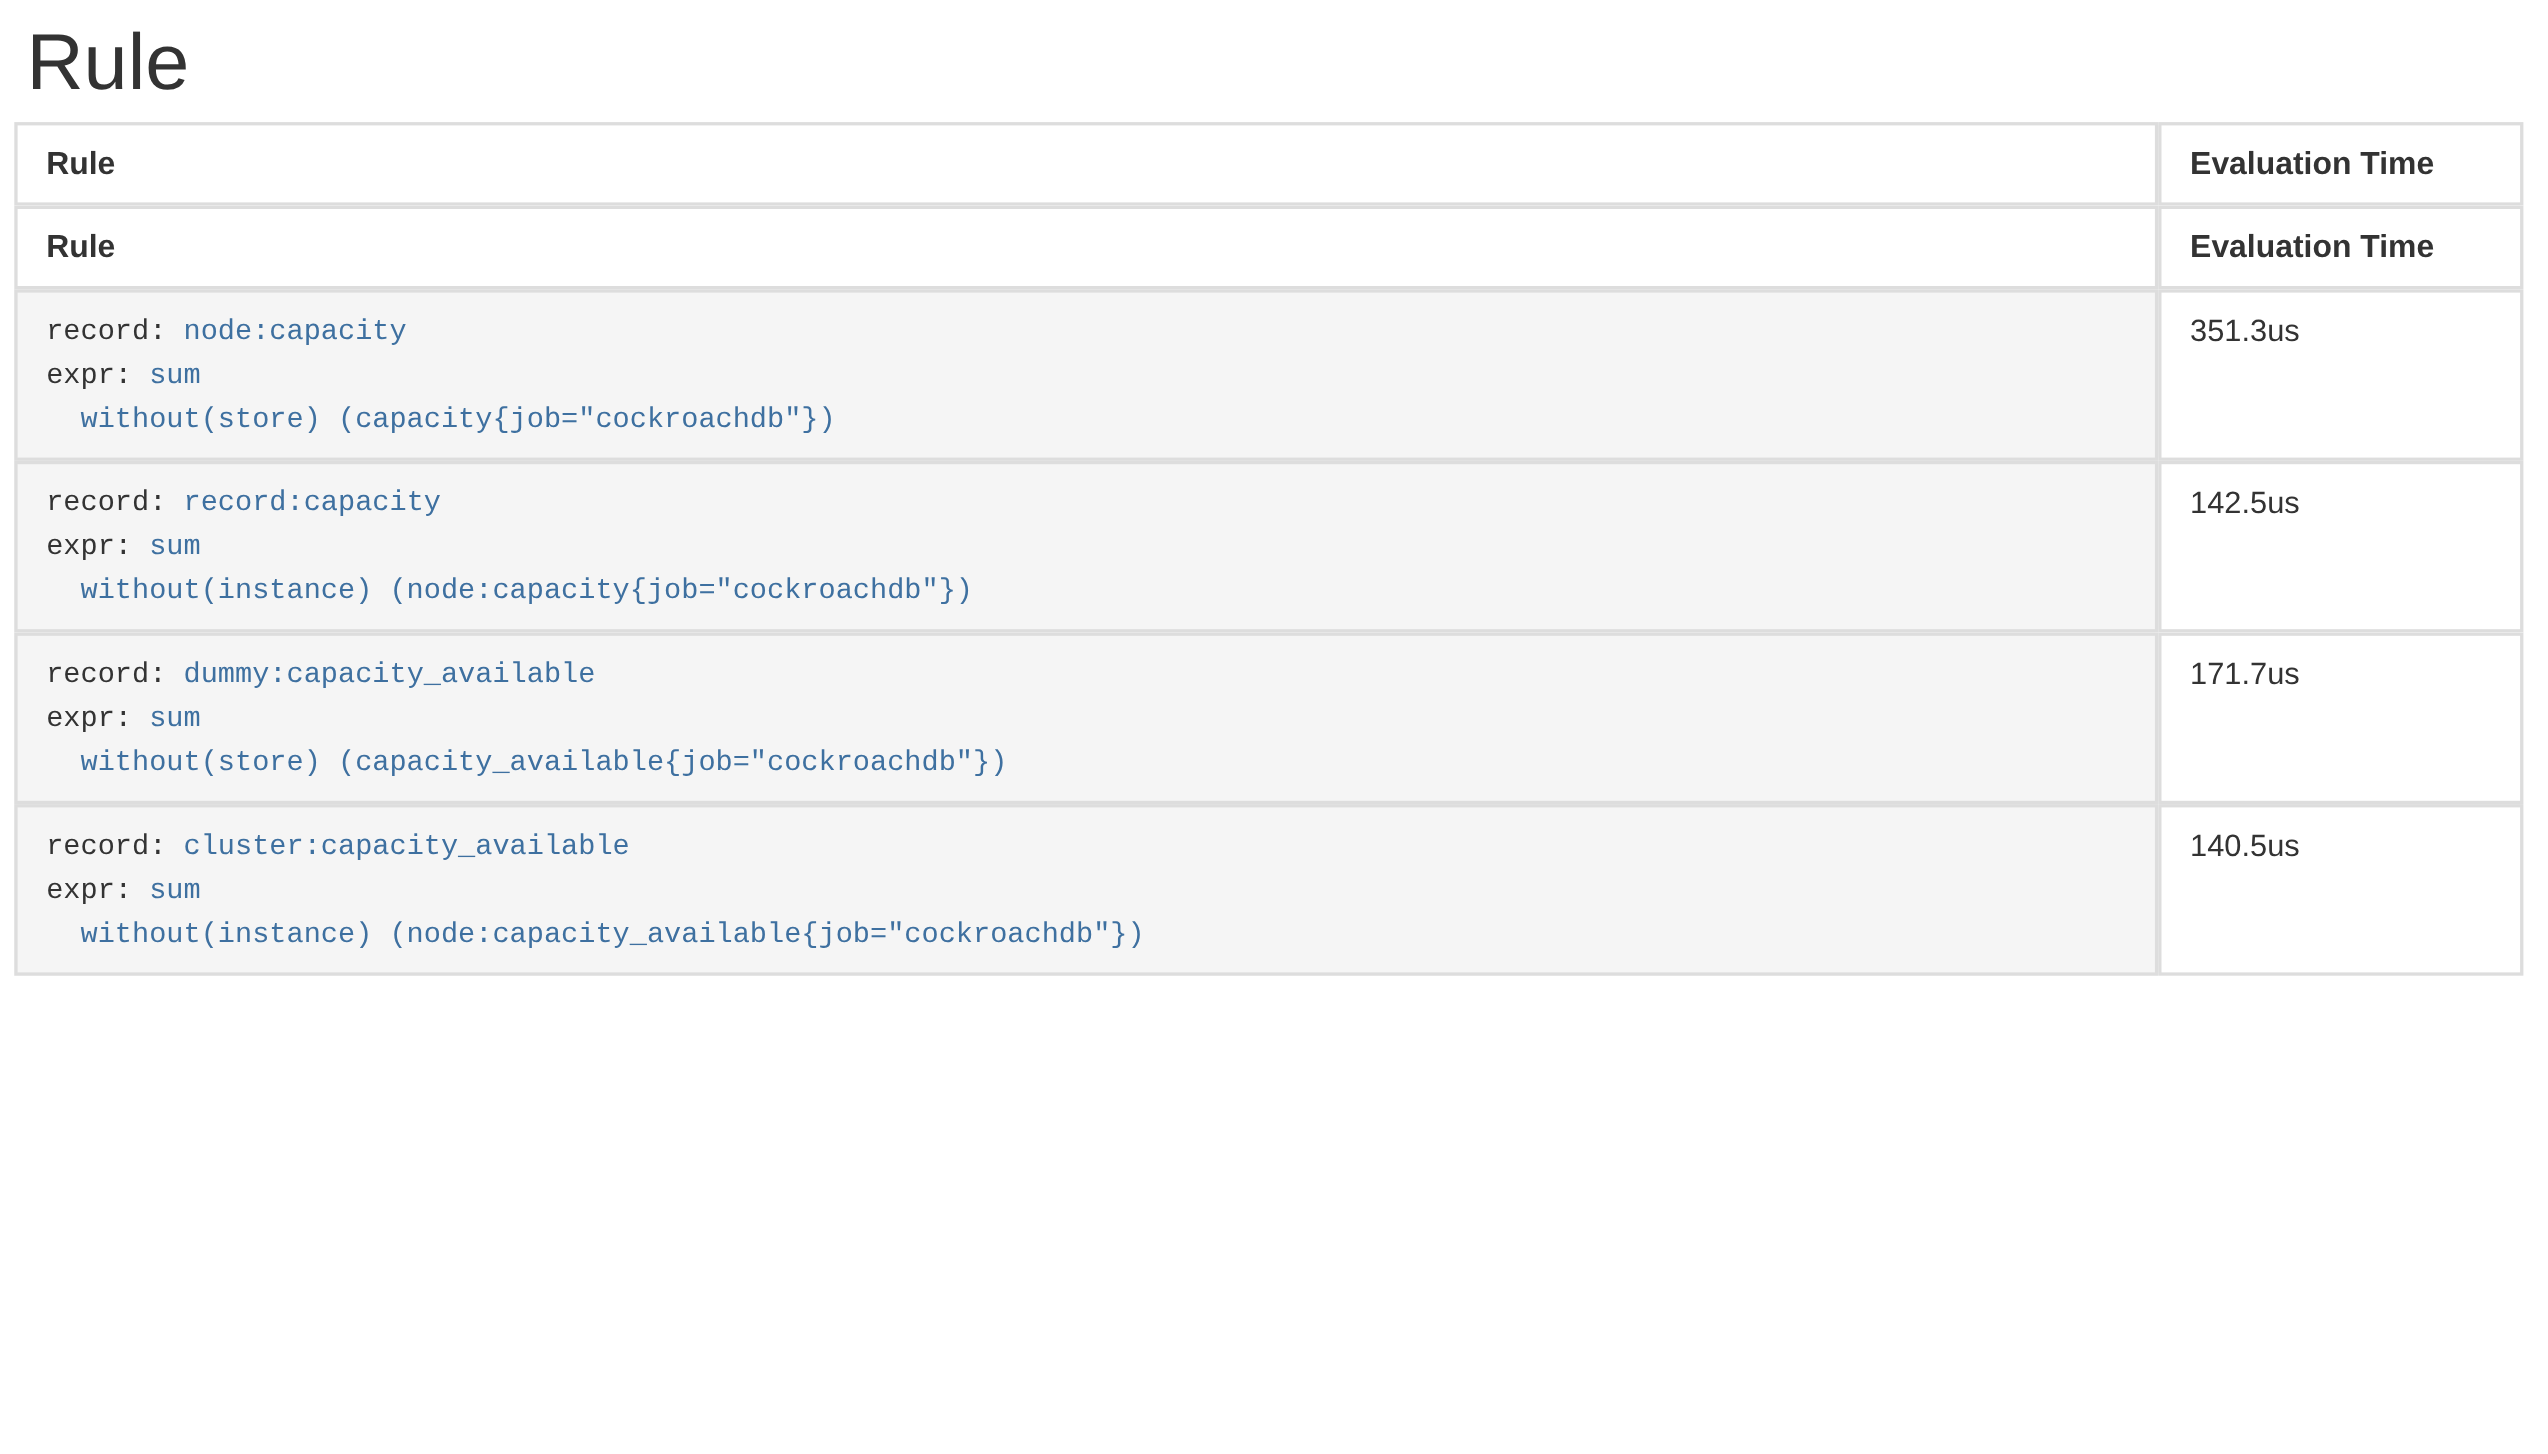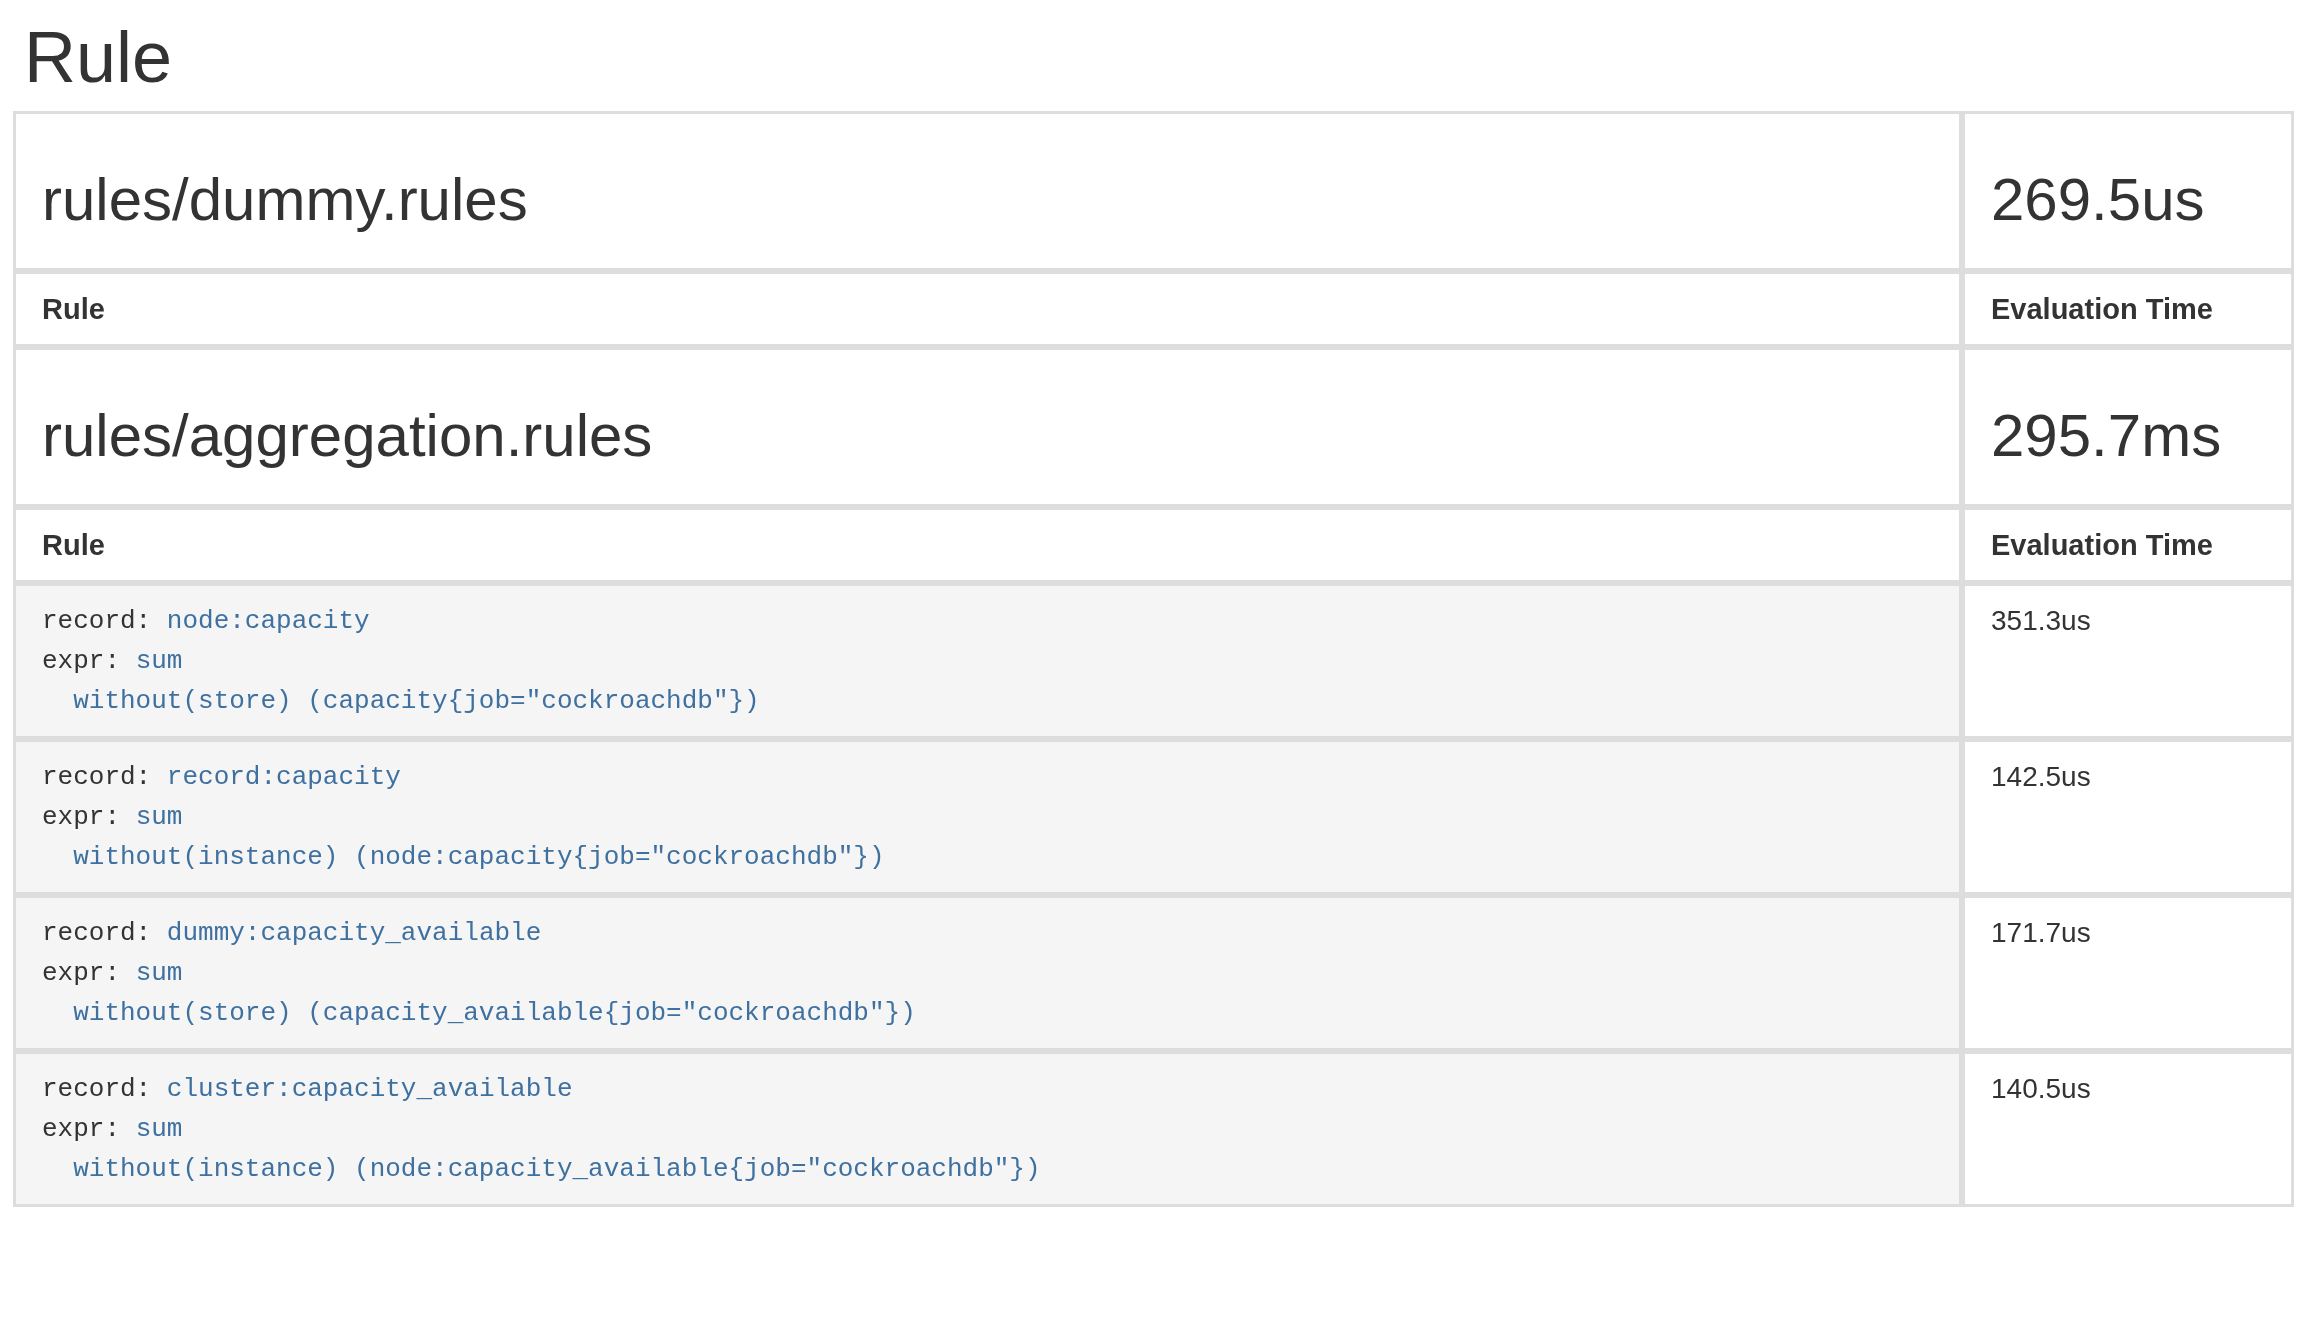--- a/index.html
+++ b/index.html
@@ -86,38 +86,22 @@
 
 <h1 class="page-title">Rule</h1>
 
 <table class="rules-table">
   <colgroup>
     <col class="col-rule">
     <col class="col-time">
   </colgroup>
   <tbody>
       <tr>
-        <td class="group-cell">
-          <h2>rules/dummy.rules</h2>
-        </td>
-        <td class="group-cell">
-          <h2>269.5us</h2>
-        </td>
-      </tr>
-      <tr>
         <th>Rule</th>
         <th>Evaluation Time</th>
-      </tr>
-      <tr>
-        <td class="group-cell">
-          <h2>rules/aggregation.rules</h2>
-        </td>
-        <td class="group-cell">
-          <h2>295.7ms</h2>
-        </td>
       </tr>
       <tr>
         <th>Rule</th>
         <th>Evaluation Time</th>
       </tr>
       <tr>
         <td class="rule-cell"><span>record: </span><a class="rule-link" href="#">node:capacity</a><span>
 expr: </span><a class="rule-link" href="#">sum
   without(store) (capacity{job="cockroachdb"})</a></td>
         <td class="eval-cell">351.3us</td>

